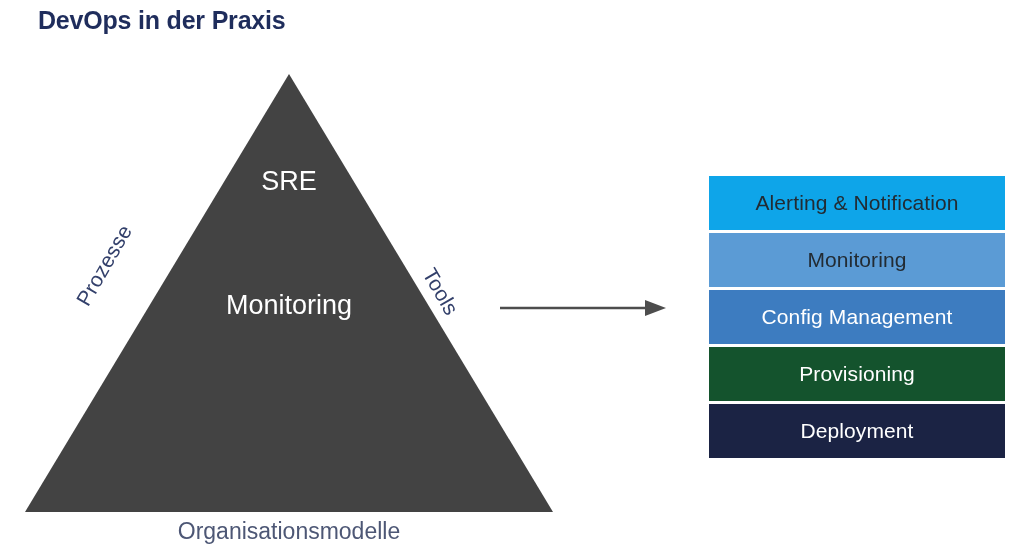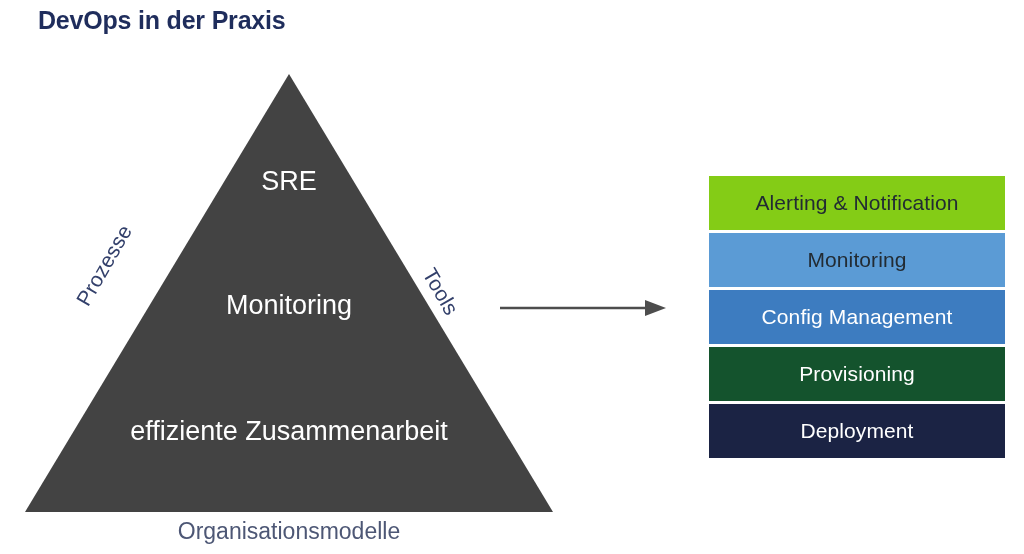--- a/index.html
+++ b/index.html
@@ -135,36 +135,35 @@
 <div id="pyramid-group">
 
   <svg id="pyramid-svg" width="600" height="554" viewBox="0 0 600 554">
     <polygon id="pyramid-polygon" points="289,74 553,512 25,512" fill="#434343"></polygon>
   </svg>
 
   <div class="pyramid-label" id="pyramid-tier-top" style="color: rgb(255, 255, 255);">SRE</div>
 
   <div class="pyramid-label" id="pyramid-tier-mid" style="color: rgb(255, 255, 255);">Monitoring</div>
 
-  <div class="pyramid-label" id="pyramid-tier-base" style="color: rgb(255, 255, 255);">effiziente Zusammenarbeit</div>
 
   <div class="edge-label" id="edge-label-left" style="color: rgb(51, 64, 107);">Prozesse</div>
 
   <div class="edge-label" id="edge-label-right" style="color: rgb(51, 64, 107);">Tools</div>
 
   <div id="base-caption" style="color: rgb(77, 87, 117);">Organisationsmodelle</div>
 </div>
 
 <svg id="flow-arrow" width="170" height="24" viewBox="0 0 170 24">
   <line x1="0" y1="12" x2="147" y2="12" stroke="#4d4d4d" stroke-width="2.5"></line>
   <polygon points="145,4 166,12 145,20" fill="#4d4d4d"></polygon>
 </svg>
 
 <div id="stack">
-  <div class="stack-box" style="background: #84cc16; color: rgb(34, 43, 51);">
+  <div class="stack-box" style="background: #0ea5e9; color: rgb(34, 43, 51);">
     <span>Alerting &amp; Notification</span>
   </div>
   <div class="stack-box" style="background: rgb(91, 155, 213); color: rgb(34, 43, 51);">
     <span>Monitoring</span>
   </div>
   <div class="stack-box" style="background: rgb(61, 124, 192); color: rgb(255, 255, 255);">
     <span>Config Management</span>
   </div>
   <div class="stack-box" style="background: #14532d; color: rgb(255, 255, 255);">
     <span>Provisioning</span>

